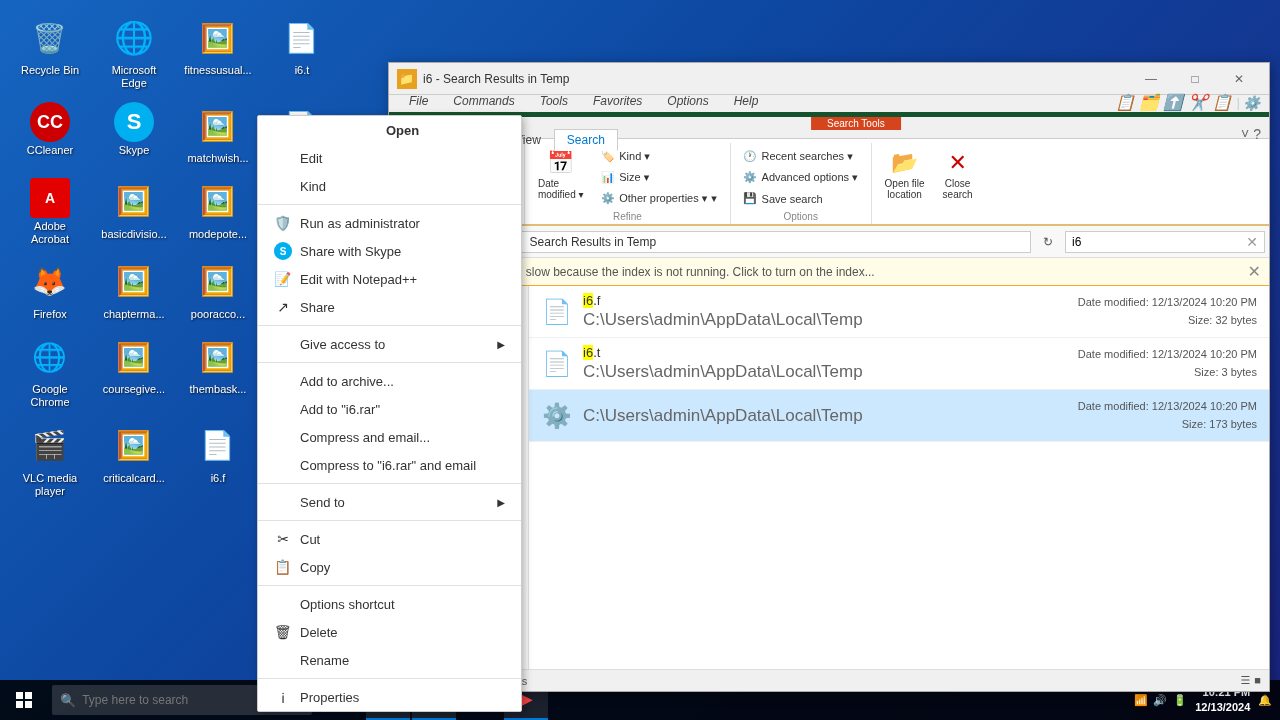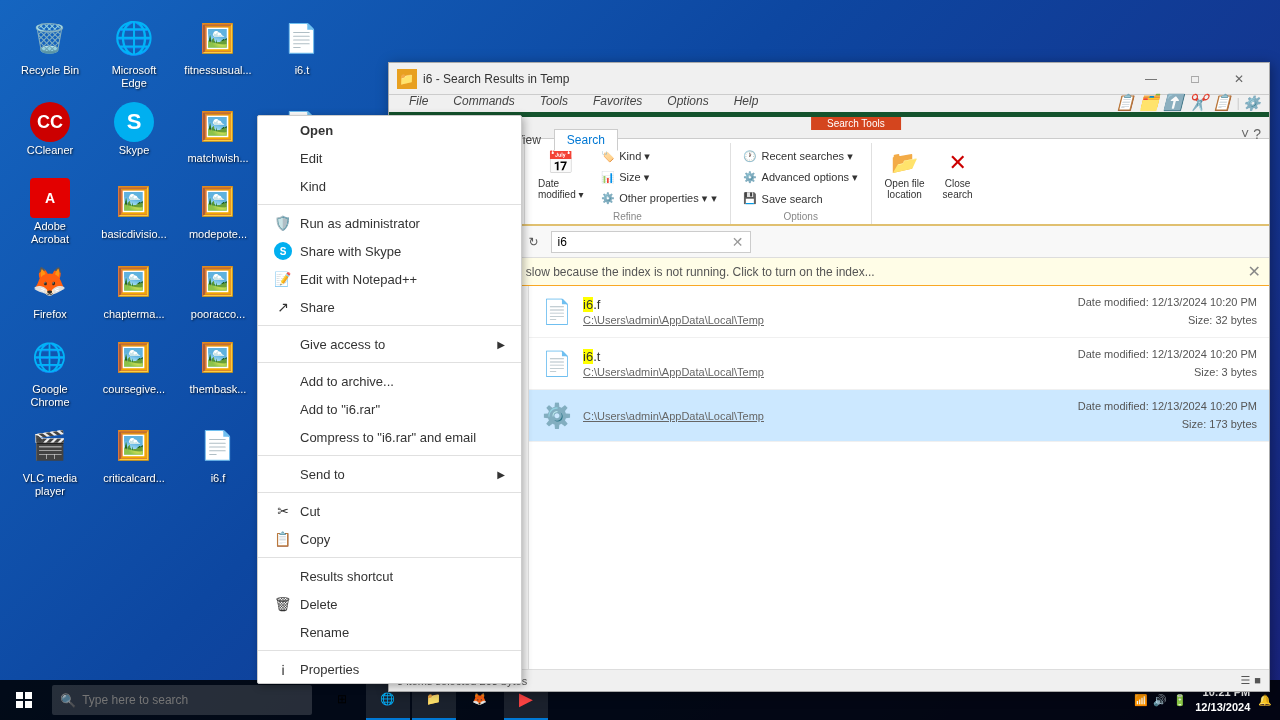--- a/index.html
+++ b/index.html
@@ -72,21 +72,21 @@
     .sidebar-item .folder-icon { font-size: 14px; }
 
     
     .file-list { flex: 1; background: white; overflow-y: auto; }
     .file-item { height: 52px; display: flex; align-items: center; padding: 0 12px; border-bottom: 1px solid #f0f0f0; cursor: pointer; gap: 10px; }
     .file-item.selected { background: #cce8ff; }
     .file-icon { width: 32px; height: 32px; display: flex; align-items: center; justify-content: center; font-size: 24px; flex-shrink: 0; }
     .file-info { flex: 1; }
     .file-name { font-size: 13px; font-weight: 500; color: #333; margin-bottom: 2px; }
     .file-name span { background: #ffff00; }
-    .file-path { font-size: 11px; color: #666; text-decoration: underline; }
+    .file-path { font-size: 17px; color: #666; }
     .file-meta { text-align: right; font-size: 11px; color: #555; line-height: 1.6; }
 
     
     .watermark { position: absolute; bottom: 50px; right: 20px; opacity: 0.2; color: #fff; font-size: 28px; font-weight: bold; display: flex; align-items: center; gap: 4px; z-index: 10; pointer-events: none; }
 
   </style>
 </head>
 <body>
 
 <div class="desktop">
@@ -296,20 +296,21 @@
         </div>
       </div>
     </div>
 
     <div class="address-bar">
       <div class="nav-btn disabled">←</div>
       <div class="nav-btn disabled">→</div>
       <div class="nav-btn">↑</div>
       <div style="font-size:14px; color:#888; padding:0 2px;">▶</div>
       <div style="font-size:14px; color:#888; padding:0 2px;">▶</div>
+      <div class="address-path">Search Results in Temp</div>
       <div class="refresh-btn">↻</div>
       <div class="search-box">
         <input type="text" value="i6" style="">
         <span class="search-clear">✕</span>
       </div>
     </div>
 
     <div class="notif-bar">
       <span style="font-size:14px;">⚠️</span>
       <span>Searches might be slow because the index is not running.  Click to turn on the index...</span>
@@ -423,21 +424,21 @@
     <div style="height:22px; background:#f0f0f0; border-top:1px solid #ddd; display:flex; align-items:center; padding:0 8px; font-size:11px; color:#555;">
       <span>3 items selected  208 bytes</span>
       <span style="margin-left:auto; display:flex; gap:4px;">
         <span>☰</span>
         <span>■</span>
       </span>
     </div>
   </div>
 
   <div class="context-menu">
-    <div class="ctx-item" style="font-weight:bold;">
+    <div class="ctx-item" style="font-weight:bold;justify-content:center;">
       <div class="ctx-icon"></div>
       <span>Open</span>
     </div>
     <div class="ctx-item">
       <div class="ctx-icon"></div>
       <span>Edit</span>
     </div>
     <div class="ctx-item">
       <div class="ctx-icon"></div>
       <span>Kind</span>
@@ -469,41 +470,45 @@
     <div class="ctx-item">
       <div class="ctx-icon"></div>
       <span>Add to archive...</span>
     </div>
     <div class="ctx-item">
       <div class="ctx-icon"></div>
       <span>Add to "i6.rar"</span>
     </div>
     <div class="ctx-item">
       <div class="ctx-icon"></div>
+      <span>Compress and email...</span>
+    </div>
+    <div class="ctx-item">
+      <div class="ctx-icon"></div>
       <span>Compress to "i6.rar" and email</span>
     </div>
     <div class="ctx-divider"></div>
     <div class="ctx-item">
       <div class="ctx-icon"></div>
       <span>Send to</span>
       <span class="ctx-arrow">▶</span>
     </div>
     <div class="ctx-divider"></div>
     <div class="ctx-item">
       <div class="ctx-icon">✂</div>
       <span>Cut</span>
     </div>
     <div class="ctx-item">
       <div class="ctx-icon">📋</div>
       <span>Copy</span>
     </div>
     <div class="ctx-divider"></div>
     <div class="ctx-item">
       <div class="ctx-icon"></div>
-      <span>Results shortcut</span>
+      <span>Options shortcut</span>
     </div>
     <div class="ctx-item">
       <div class="ctx-icon">🗑</div>
       <span>Delete</span>
     </div>
     <div class="ctx-item">
       <div class="ctx-icon"></div>
       <span>Rename</span>
     </div>
     <div class="ctx-divider"></div>

